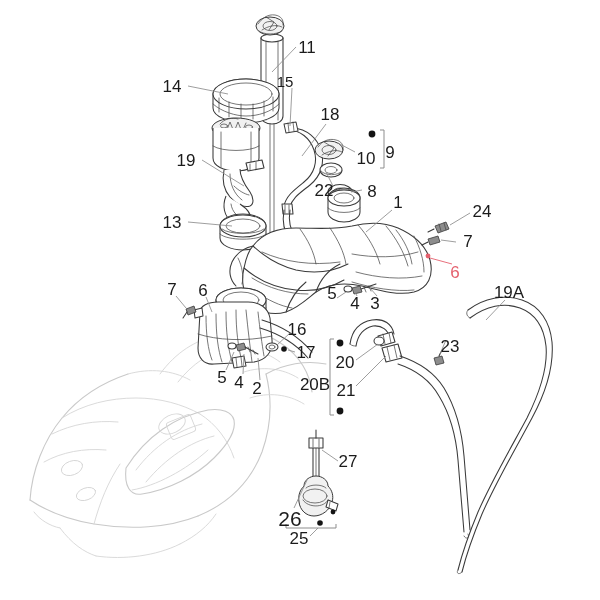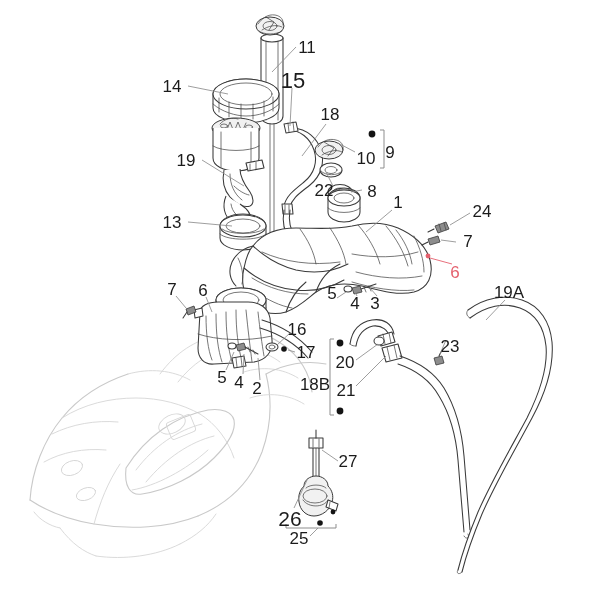--- a/index.html
+++ b/index.html
@@ -397,21 +397,21 @@
     <path class="ldr" d="M356 386 L386 356"></path>
     <path class="ldr" d="M338 461 L322 450"></path>
     <path class="ldr" d="M294 508 L308 478"></path>
     <path class="ldr" d="M310 536 L318 528"></path>
   </g>
 </svg>
 
 <div id="labels">
       <div class="lbl" style="left: 307px; top: 47px; font-size: 17px;">11</div>
       <div class="lbl" style="left: 172px; top: 86px; font-size: 17px;">14</div>
-      <div class="lbl" style="left: 293px; top: 81px; font-size: 22px;">15</div>
+      <div class="lbl" style="left: 285px; top: 81px; font-size: 15px;">15</div>
       <div class="lbl" style="left: 330px; top: 114px; font-size: 17px;">18</div>
       <div class="lbl" style="left: 390px; top: 152px; font-size: 17px;">9</div>
       <div class="lbl" style="left: 366px; top: 158px; font-size: 17px;">10</div>
       <div class="lbl" style="left: 186px; top: 160px; font-size: 17px;">19</div>
       <div class="lbl" style="left: 324px; top: 190px; font-size: 17px;">22</div>
       <div class="lbl" style="left: 372px; top: 191px; font-size: 17px;">8</div>
       <div class="lbl" style="left: 398px; top: 202px; font-size: 17px;">1</div>
       <div class="lbl" style="left: 482px; top: 211px; font-size: 17px; text-align: right;">24</div>
       <div class="lbl" style="left: 172px; top: 222px; font-size: 17px;">13</div>
       <div class="lbl" style="left: 468px; top: 241px; font-size: 17px;">7</div>
@@ -422,20 +422,20 @@
       <div class="lbl" style="left: 332px; top: 293px; font-size: 17px;">5</div>
       <div class="lbl" style="left: 355px; top: 303px; font-size: 17px;">4</div>
       <div class="lbl" style="left: 375px; top: 303px; font-size: 17px;">3</div>
       <div class="lbl" style="left: 297px; top: 329px; font-size: 17px;">16</div>
       <div class="lbl" style="left: 306px; top: 352px; font-size: 17px;">17</div>
       <div class="lbl" style="left: 450px; top: 346px; font-size: 17px;">23</div>
       <div class="lbl" style="left: 345px; top: 362px; font-size: 17px;">20</div>
       <div class="lbl" style="left: 222px; top: 377px; font-size: 17px;">5</div>
       <div class="lbl" style="left: 239px; top: 382px; font-size: 17px;">4</div>
       <div class="lbl" style="left: 257px; top: 388px; font-size: 17px;">2</div>
-      <div class="lbl" style="left: 315px; top: 384px; font-size: 17px;">18B</div>
+      <div class="lbl" style="left: 315px; top: 384px; font-size: 17px;">20B</div>
       <div class="lbl" style="left: 346px; top: 390px; font-size: 17px;">21</div>
       <div class="lbl" style="left: 348px; top: 461px; font-size: 17px;">27</div>
       <div class="lbl" style="left: 290px; top: 518px; font-size: 21px;">26</div>
       <div class="lbl" style="left: 299px; top: 538px; font-size: 17px;">25</div>
     </div>
 
 </div>
 
 </body></html>

